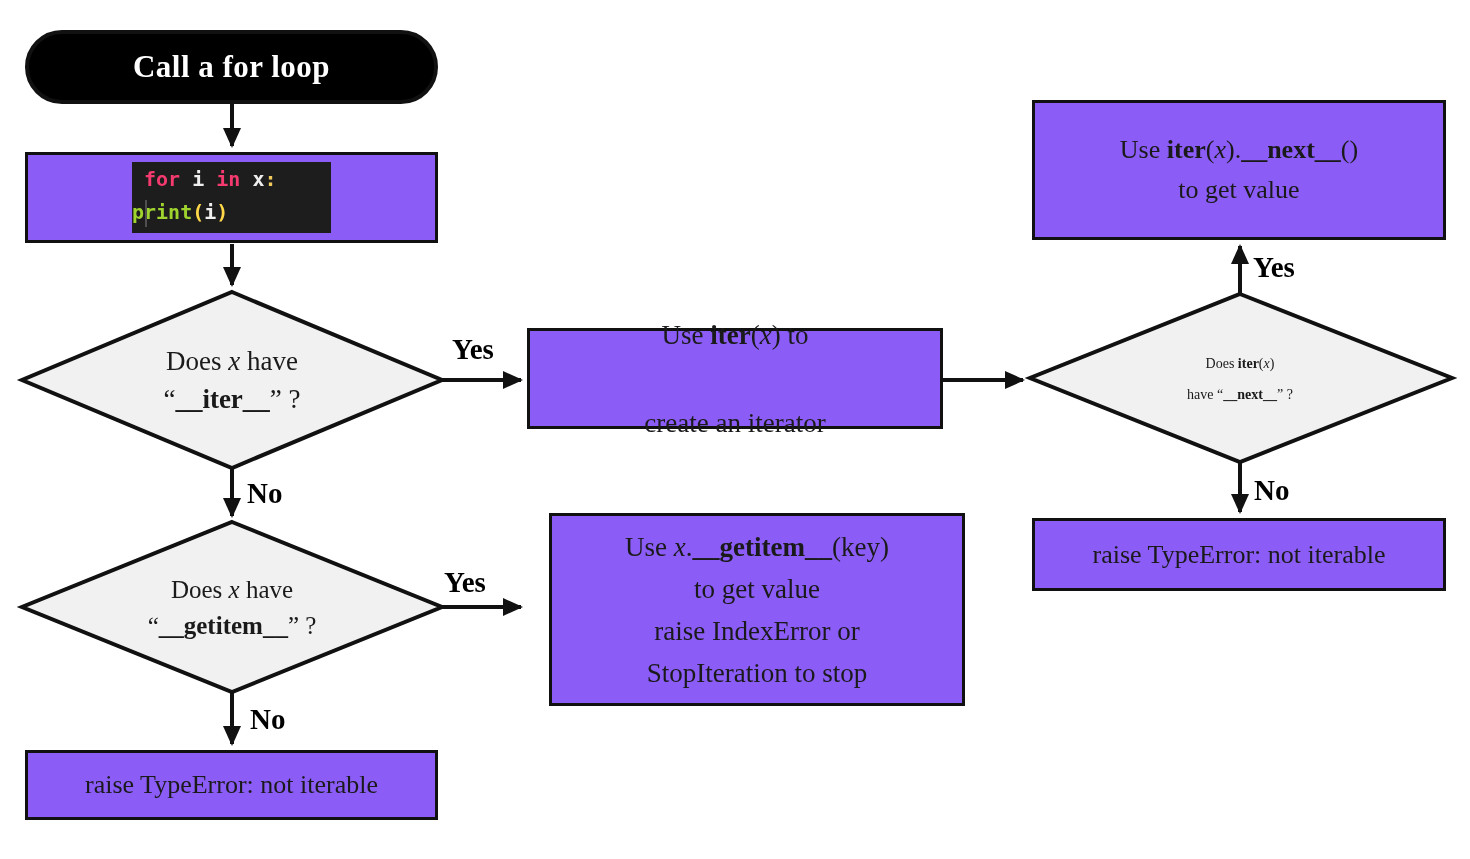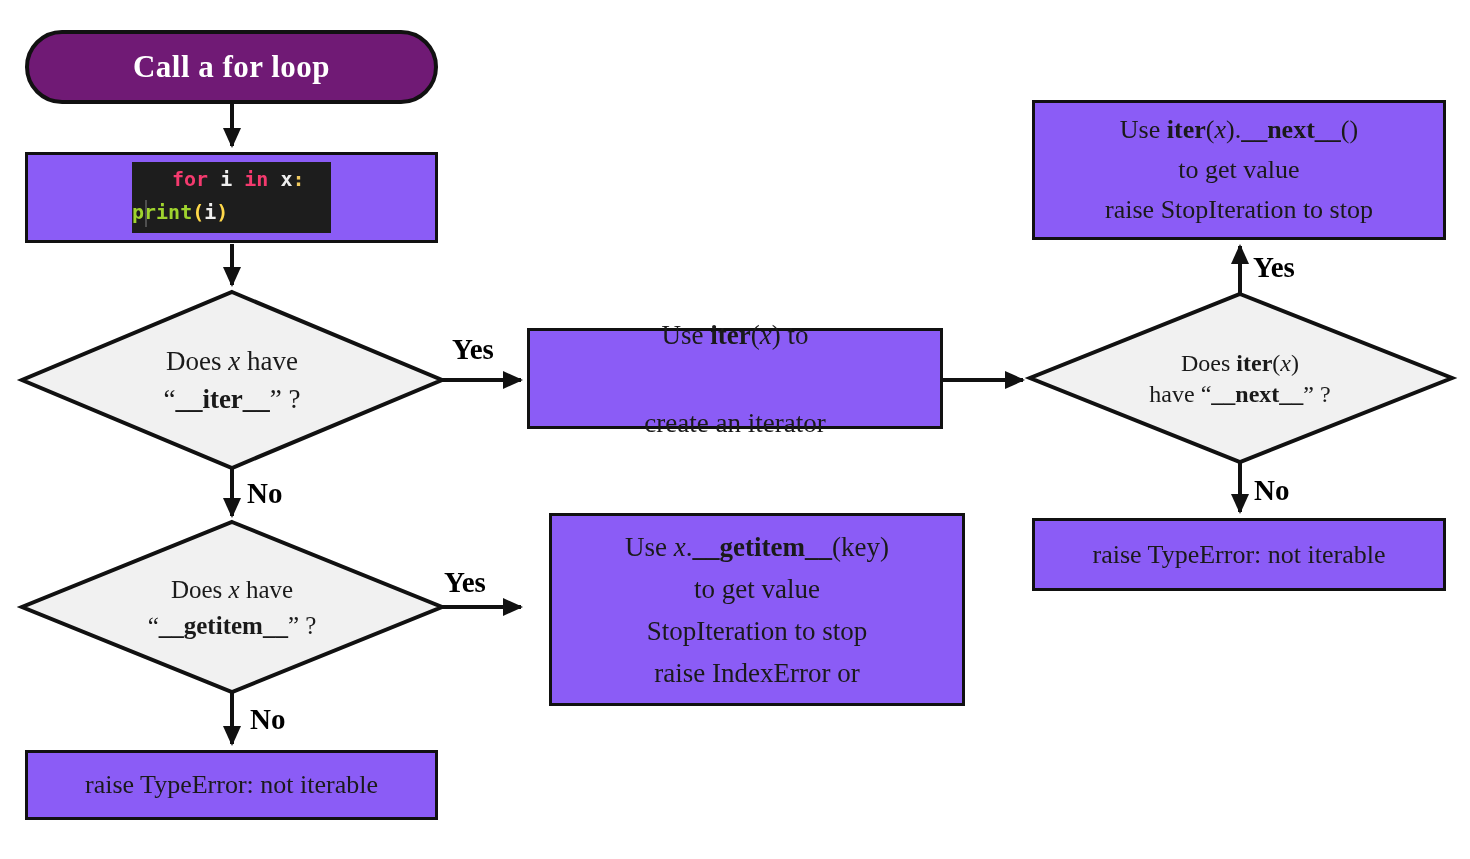--- a/index.html
+++ b/index.html
@@ -7,49 +7,49 @@
     position:relative; width:1470px; height:859px;
     font-family:"Liberation Serif", serif; color:#1a1a1a;
     overflow:hidden; background:#ffffff;
   }
   svg.wires { position:absolute; left:0; top:0; width:1470px; height:859px; }
 
   .node { position:absolute; box-sizing:border-box; display:flex; flex-direction:column;
           align-items:center; justify-content:center; text-align:center; }
 
   .stadium { left:25px; top:30px; width:413px; height:74px;
-             background:#701a75; border:4px solid #111; border-radius:37px;
+             background:#000000; border:4px solid #111; border-radius:37px;
              color:#fff; font-weight:bold; font-size:31px; letter-spacing:0.5px; }
 
   .rect { background:#8b5cf6; border:3px solid #111; }
 
   .code-box { left:25px; top:152px; width:413px; height:91px; }
   .code-block { position:relative; width:199px; height:71px; background:#1d1d1d;
                 font-family:"DejaVu Sans Mono", monospace; font-weight:bold; font-size:20px;
                 line-height:33px; text-align:left; color:#e8e8e8; overflow:hidden; }
-  .code-line1 { padding-left:4px; padding-top:1px;margin-left:36px; }
+  .code-line1 { padding-left:12px; padding-top:1px; }
   .code-line2 { }
   .indent-guide { position:absolute; left:13px; top:38px; width:2px; height:27px; background:#4f4f4f; }
   .tok-kw { color:#f43a6e; }
   .tok-var { color:#eeeeee; }
   .tok-colon { color:#f2cb5f; }
   .tok-fn { color:#9fd32e; }
   .tok-br { color:#ffd84a; }
 
   .iter-box    { left:527px; top:328px; width:416px; height:101px; font-size:27px; line-height:40px;gap:48px; }
   .next-box    { left:1032px; top:100px; width:414px; height:140px; font-size:26px; line-height:40px; }
   .getitem-box { left:527px; top:513px; width:416px; height:193px; font-size:27px; line-height:42px;margin-left:22px; }
   .terr-right  { left:1032px; top:518px; width:414px; height:73px; font-size:26px; }
   .terr-left   { left:25px;   top:750px; width:413px; height:70px; font-size:26px; }
 
   .dtext { position:absolute; display:flex; flex-direction:column; align-items:center;
            justify-content:center; text-align:center; }
   .dtext-iter    { left:72px;  top:330px; width:320px; height:100px; font-size:27px; line-height:38px; }
   .dtext-getitem { left:72px;  top:562px; width:320px; height:92px;  font-size:25px; line-height:36px; }
-  .dtext-next    { left:1095px; top:340px; width:290px; height:78px; font-size:24px; line-height:31px;text-align:center; }
+  .dtext-next    { left:1095px; top:340px; width:290px; height:78px; font-size:14px; line-height:31px;text-align:center; }
 
   .bld { font-weight:bold; }
   .ital { font-style:italic; }
 
   .edge-label { position:absolute; color:#000000; font-weight:bold; font-size:29px; line-height:1; }
   .lbl-iter-yes    { left:452px;  top:335px; }
   .lbl-iter-no     { left:247px;  top:479px; }
   .lbl-getitem-yes { left:444px;  top:568px; }
   .lbl-getitem-no  { left:250px;  top:705px; }
   .lbl-next-yes    { left:1253px; top:253px; }
@@ -105,37 +105,36 @@
   </div>
 
   <div class="dtext dtext-next">
     <div><span>Does </span><span class="bld">iter</span><span>(</span><span class="ital">x</span><span>)</span></div>
     <div><span>have “</span><span class="bld">__next__</span><span>” ?</span></div>
   </div>
 
   <div class="node rect next-box">
     <div><span>Use </span><span class="bld">iter</span><span>(</span><span class="ital">x</span><span>).</span><span class="bld">__next__</span><span>()</span></div>
     <div>to get value</div>
-    <div>raise StopIteration to stop</div>
   </div>
 
   <div class="node rect terr-right">
     <span>raise TypeError: not iterable</span>
   </div>
 
   <div class="dtext dtext-getitem">
     <div><span>Does </span><span class="ital">x</span><span> have</span></div>
     <div><span>“</span><span class="bld">__getitem__</span><span>” ?</span></div>
   </div>
 
   <div class="node rect getitem-box">
     <div><span>Use </span><span class="ital">x</span><span>.</span><span class="bld">__getitem__</span><span>(key)</span></div>
     <div>to get value</div>
+    <div>raise IndexError or</div>
     <div>StopIteration to stop</div>
-    <div>raise IndexError or</div>
   </div>
 
   <div class="node rect terr-left">
     <span>raise TypeError: not iterable</span>
   </div>
 
   <div class="edge-label lbl-iter-yes">Yes</div>
   <div class="edge-label lbl-iter-no">No</div>
   <div class="edge-label lbl-getitem-yes">Yes</div>
   <div class="edge-label lbl-getitem-no">No</div>

